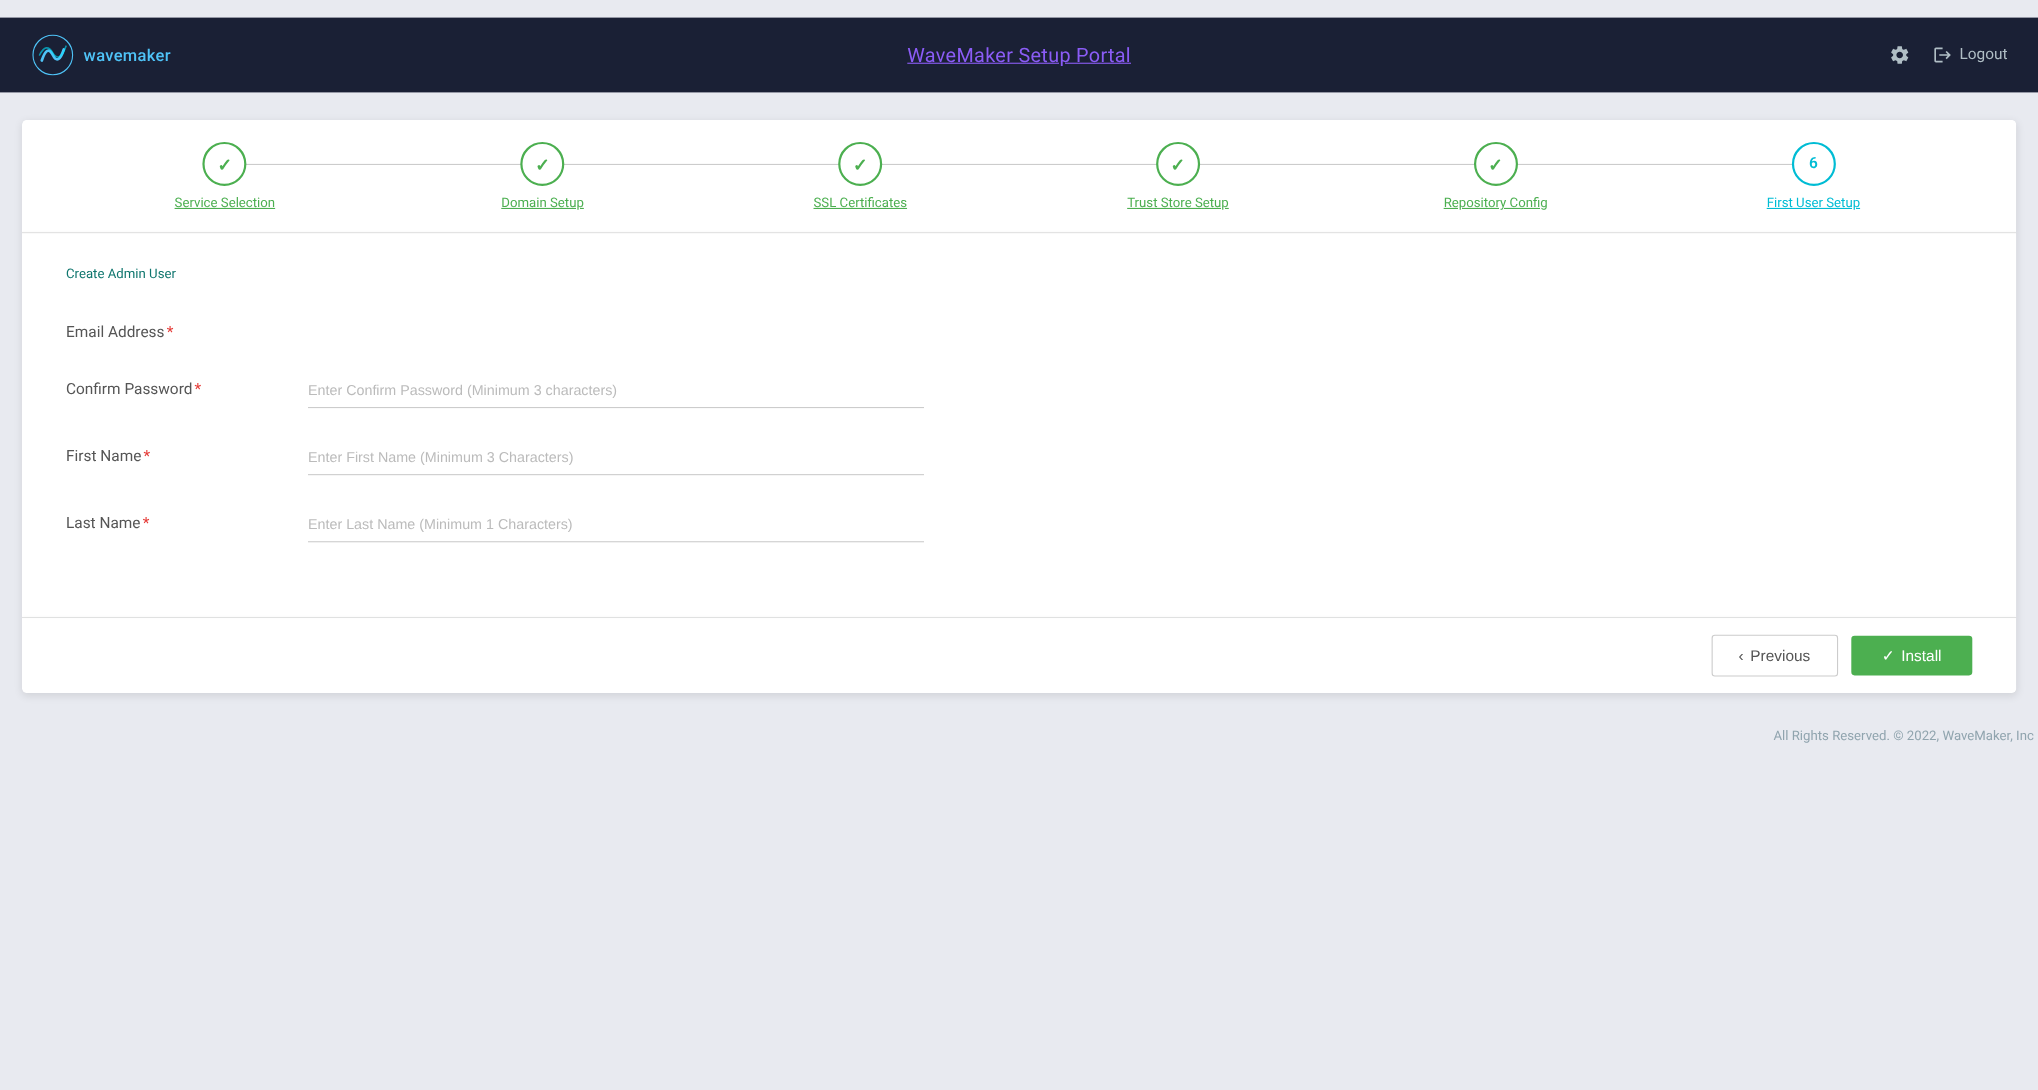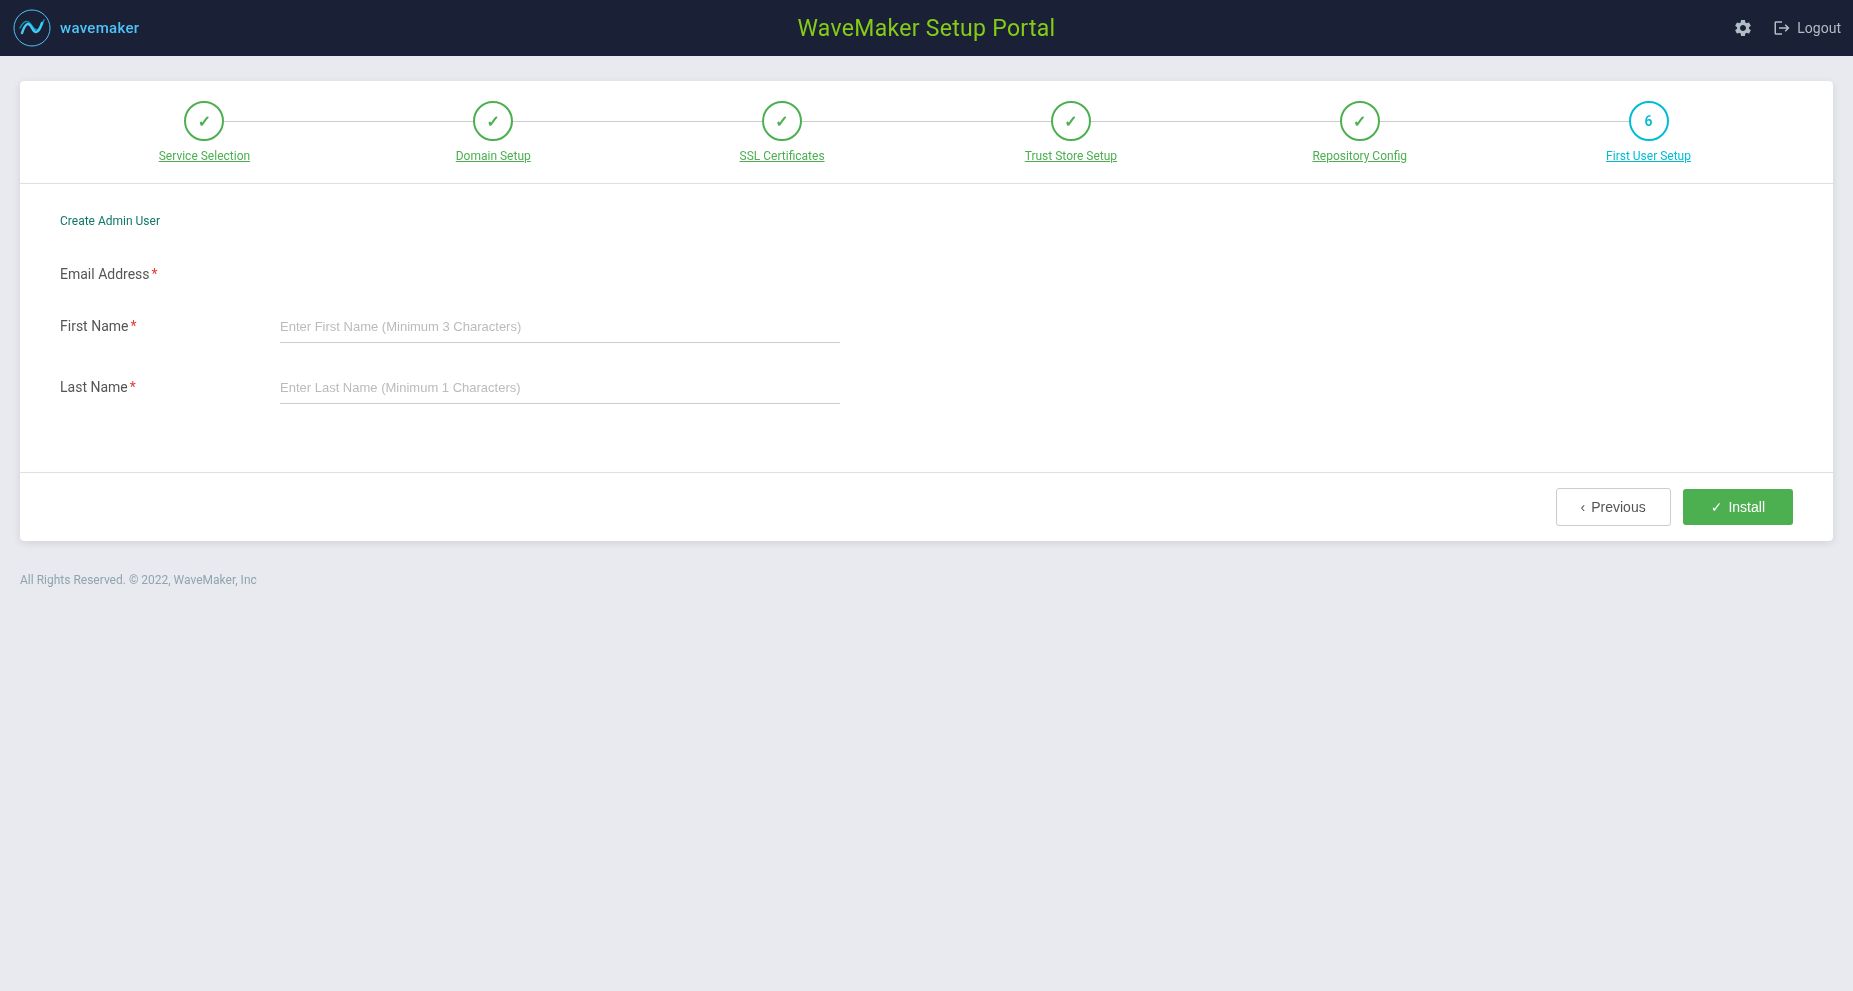--- a/index.html
+++ b/index.html
@@ -7,50 +7,52 @@
       font-family: -apple-system, BlinkMacSystemFont, 'Segoe UI', Roboto, sans-serif;
       background: #e8eaf0;
       min-height: 991px;
       display: flex;
       flex-direction: column;
     }
 
     
     .header {
       background: #1a2035;
-      height: 56px;
+      height: 68px;
       display: flex;
       align-items: center;
       justify-content: space-between;
-      padding: 0 12px;
+      padding: 0 28px;
       position: relative;
+      margin-top: 16px;
     }
     .header-logo {
       display: flex;
       align-items: center;
       gap: 8px;
     }
     .header-logo-icon {
       width: 40px;
       height: 40px;
     }
     .header-logo-text {
       color: #4fc3f7;
       font-size: 15px;
       font-weight: 500;
       letter-spacing: 0.3px;
     }
     .header-title {
       position: absolute;
       left: 50%;
       transform: translateX(-50%);
-      color: #84cc16;
-      font-size: 23px;
+      color: #8b5cf6;
+      font-size: 18px;
       font-weight: 400;
       letter-spacing: 0.3px;
+      text-decoration: underline;
     }
     .header-actions {
       display: flex;
       align-items: center;
       gap: 20px;
     }
     .header-gear, .header-logout {
       color: #b0bec5;
       cursor: pointer;
       display: flex;
@@ -217,22 +219,22 @@
       font-size: 14px;
       color: #fff;
       cursor: pointer;
       display: flex;
       align-items: center;
       gap: 6px;
     }
 
     
     .page-footer {
-      padding: 12px 20px;
-      text-align: left;
+      padding: 12px 4px;
+      text-align: right;
       font-size: 12px;
       color: #90a4ae;
       background: #e8eaf0;
     }
 
     
     .main-wrapper {
       margin: 25px 20px 20px;
       border-radius: 4px;
       overflow: hidden;
@@ -322,20 +324,28 @@
   <div class="form-card">
     <div class="form-title">Create Admin User</div>
 
     <div class="form-group">
       <div class="form-label">
         <span>Email Address</span><span class="required">*</span>
       </div>
     </div>
 
 
+    <div class="form-group">
+      <div class="form-label">
+        <span>Confirm Password</span><span class="required">*</span>
+      </div>
+      <div class="form-input-wrapper">
+        <input class="form-input" type="password" placeholder="Enter Confirm Password (Minimum 3 characters)" style="">
+      </div>
+    </div>
 
     <div class="form-group">
       <div class="form-label">
         <span>First Name</span><span class="required">*</span>
       </div>
       <div class="form-input-wrapper">
         <input class="form-input" type="text" placeholder="Enter First Name (Minimum 3 Characters)" style="">
       </div>
     </div>
 

